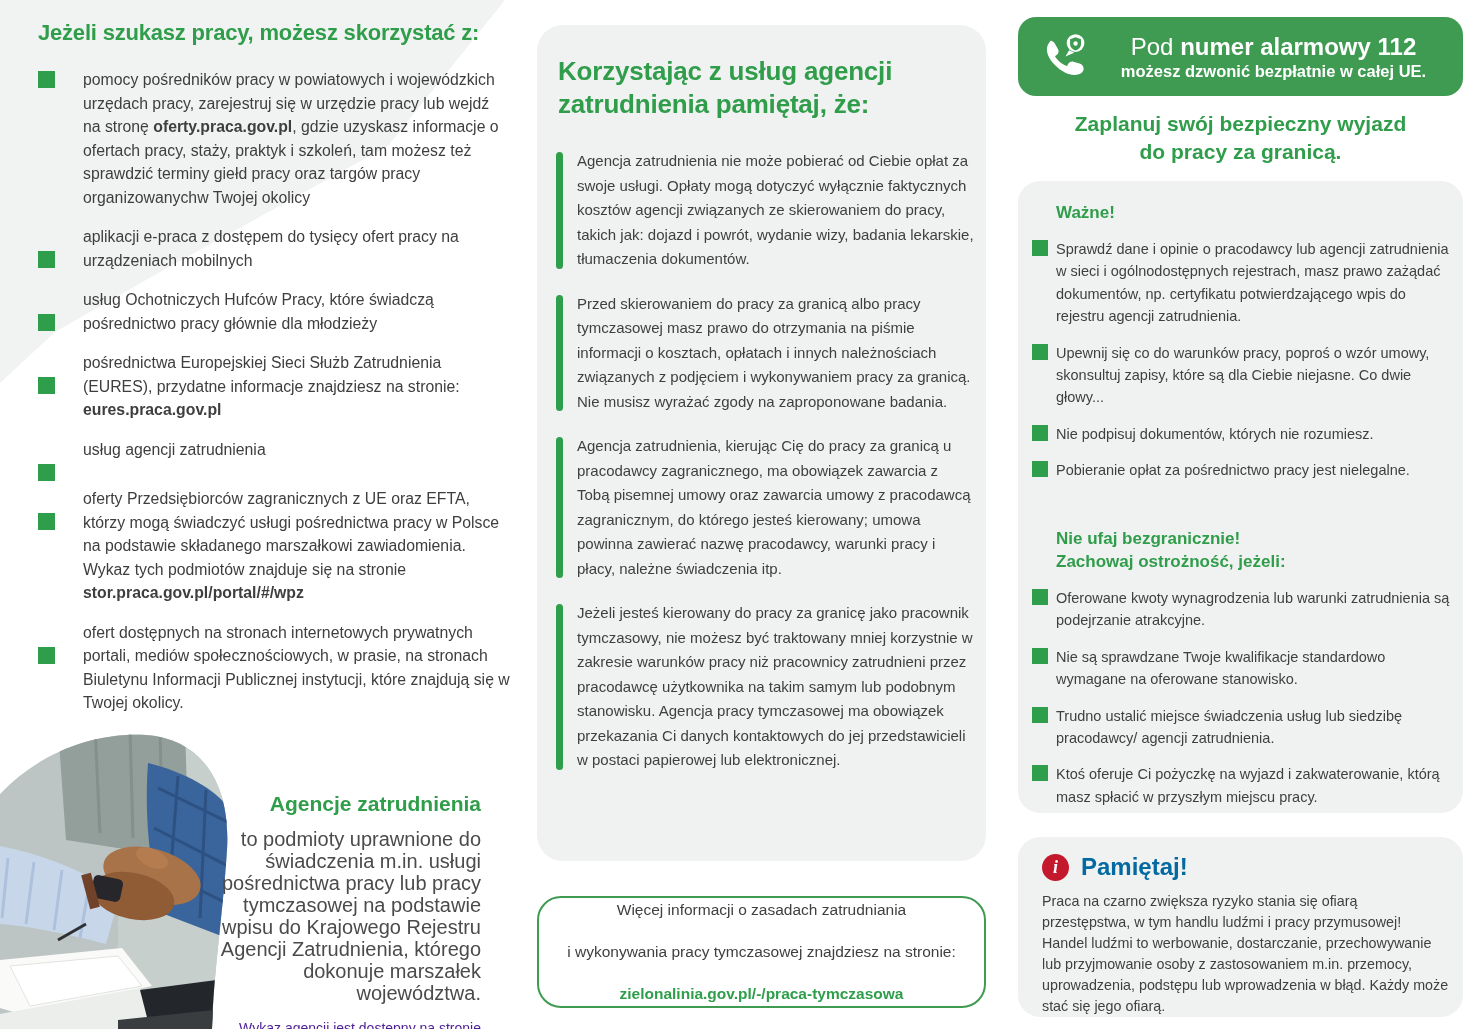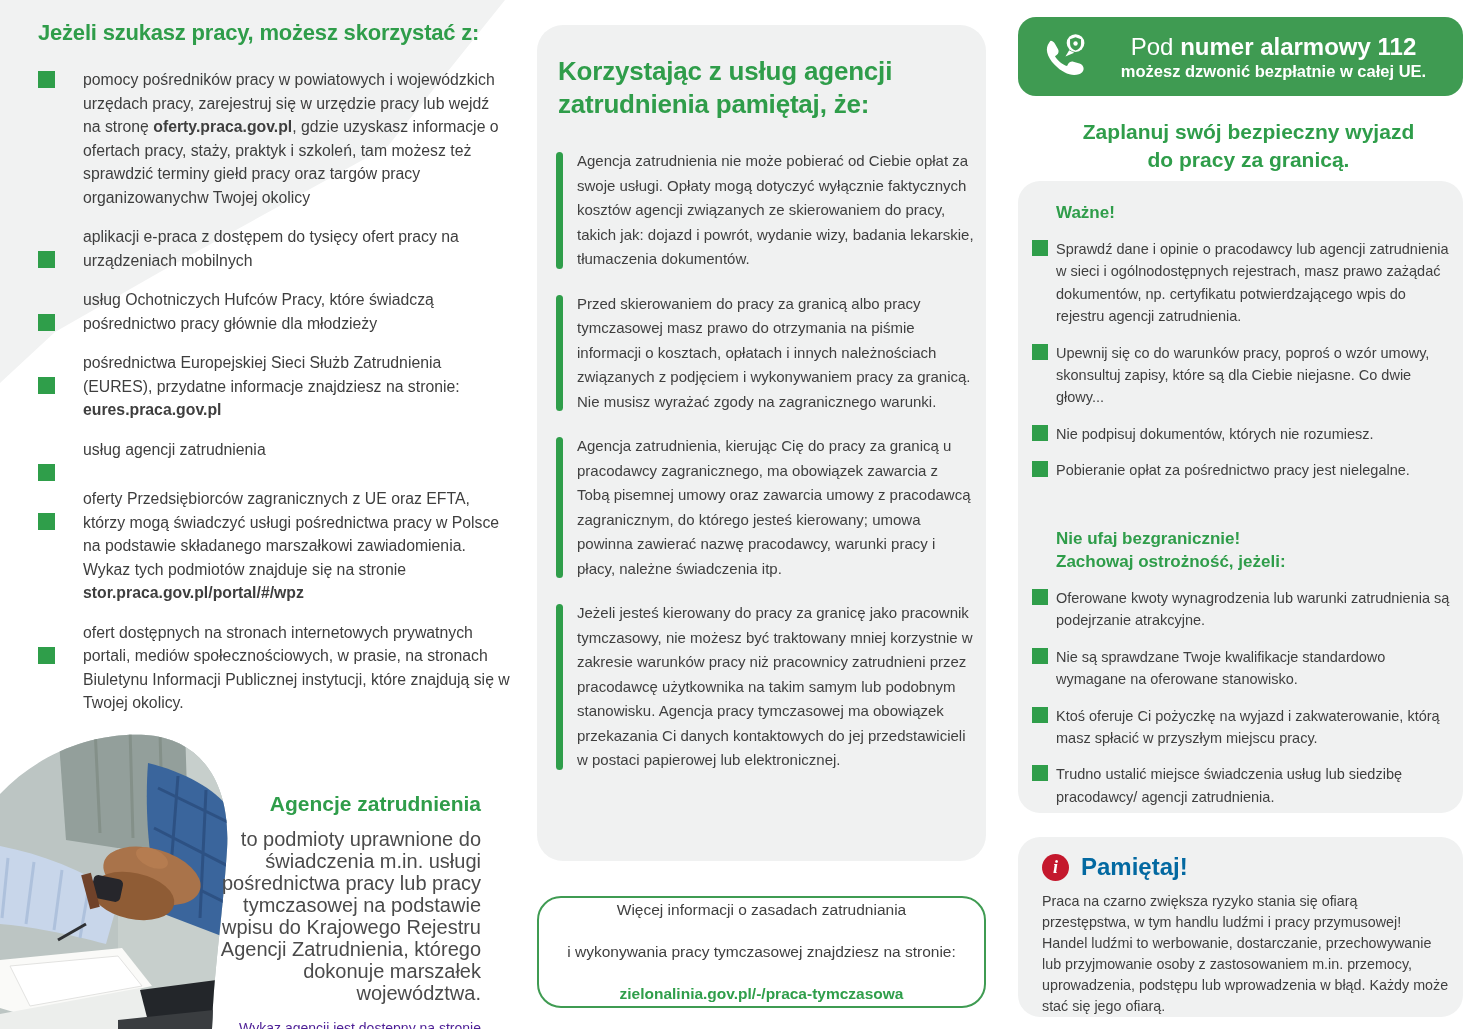--- a/index.html
+++ b/index.html
@@ -38,21 +38,21 @@
              display:flex;flex-direction:column;align-items:center;justify-content:space-between;gap:3px;}
   .more-info p{margin:0;font-size:15.5px;line-height:24px;color:#3f3f3f;}
   .more-info a{font-size:15.5px;font-weight:700;color:#2f9e4a;text-decoration:none;line-height:24px;}
   
   .banner{position:absolute;left:1018px;top:17px;width:445px;height:79px;background:#3f9b52;
           border-radius:18px;display:flex;align-items:center;box-sizing:border-box;padding-left:20px;}
   .banner-icon{width:54px;height:54px;flex:0 0 54px;}
   .banner-text{flex:1;text-align:center;color:#ffffff;padding-right:8px;}
   .banner-l1{font-size:24px;line-height:29px;font-weight:400;}
   .banner-l2{font-size:16.5px;line-height:21px;font-weight:600;}
-  .plan{position:absolute;left:1018px;top:110px;width:445px;margin:8px;text-align:center;
+  .plan{position:absolute;left:1018px;top:110px;width:445px;margin:0;text-align:center;
         font-size:21px;line-height:27.5px;font-weight:700;color:#2f9d4a;}
   .rbox{position:absolute;left:1018px;width:445px;background:#f0f1f1;border-radius:22px;box-sizing:border-box;}
   #box-important{top:181px;height:386px;padding:20px 10px 0 14px;}
   #box-caution{top:507px;height:306px;padding:20px 10px 0 14px;}
   #box-remember{top:837px;height:180px;padding:16px 14px 0 24px;}
   .rb-heading{margin:0 0 14px 24px;font-size:17px;line-height:23px;font-weight:700;color:#2f9d4a;}
   .r-item{position:relative;padding-left:24px;margin-bottom:14px;}
   .r-item .sq{position:absolute;left:0;top:2px;width:16px;height:16px;background:#2f9e4a;}
   .r-item p{margin:0;font-size:14.5px;line-height:22.4px;color:#3f3f3f;}
   .rem-head{display:flex;align-items:center;gap:12px;margin-bottom:10px;}
@@ -139,21 +139,21 @@
   </aside>
 
   <section class="m-card">
     <h2 class="m-title">Korzystając z usług agencji zatrudnienia pamiętaj, że:</h2>
     <div class="m-para">
       <span class="bar"></span>
       <p>Agencja zatrudnienia nie może pobierać od Ciebie opłat za swoje usługi. Opłaty mogą dotyczyć wyłącznie faktycznych kosztów agencji związanych ze skierowaniem do pracy, takich jak: dojazd i powrót, wydanie wizy, badania lekarskie, tłumaczenia dokumentów.</p>
     </div>
     <div class="m-para">
       <span class="bar"></span>
-      <p>Przed skierowaniem do pracy za granicą albo pracy tymczasowej masz prawo do otrzymania na piśmie informacji o kosztach, opłatach i innych należnościach związanych z podjęciem i wykonywaniem pracy za granicą. Nie musisz wyrażać zgody na zagranicznego warunki.</p>
+      <p>Przed skierowaniem do pracy za granicą albo pracy tymczasowej masz prawo do otrzymania na piśmie informacji o kosztach, opłatach i innych należnościach związanych z podjęciem i wykonywaniem pracy za granicą. Nie musisz wyrażać zgody na zaproponowane badania.</p>
     </div>
     <div class="m-para">
       <span class="bar"></span>
       <p>Agencja zatrudnienia, kierując Cię do pracy za granicą u pracodawcy zagranicznego, ma obowiązek zawarcia z Tobą pisemnej umowy oraz zawarcia umowy z pracodawcą zagranicznym, do którego jesteś kierowany; umowa powinna zawierać nazwę pracodawcy, warunki pracy i płacy, należne świadczenia itp.</p>
     </div>
     <div class="m-para">
       <span class="bar"></span>
       <p>Jeżeli jesteś kierowany do pracy za granicę jako pracownik tymczasowy, nie możesz być traktowany mniej korzystnie w zakresie warunków pracy niż pracownicy zatrudnieni przez pracodawcę użytkownika na takim samym lub podobnym stanowisku. Agencja pracy tymczasowej ma obowiązek przekazania Ci danych kontaktowych do jej przedstawicieli w postaci papierowej lub elektronicznej.</p>
     </div>
   </section>
@@ -207,25 +207,25 @@
     <div class="r-item">
       <span class="sq"></span>
       <p>Oferowane kwoty wynagrodzenia lub warunki zatrudnienia są podejrzanie atrakcyjne.</p>
     </div>
     <div class="r-item">
       <span class="sq"></span>
       <p>Nie są sprawdzane Twoje kwalifikacje standardowo wymagane na oferowane stanowisko.</p>
     </div>
     <div class="r-item">
       <span class="sq"></span>
+      <p>Trudno ustalić miejsce świadczenia usług lub siedzibę pracodawcy/ agencji zatrudnienia.</p>
+    </div>
+    <div class="r-item">
+      <span class="sq"></span>
       <p>Ktoś oferuje Ci pożyczkę na wyjazd i zakwaterowanie, którą masz spłacić w przyszłym miejscu pracy.</p>
-    </div>
-    <div class="r-item">
-      <span class="sq"></span>
-      <p>Trudno ustalić miejsce świadczenia usług lub siedzibę pracodawcy/ agencji zatrudnienia.</p>
     </div>
   </div>
 
   <div class="rbox" id="box-remember">
     <div class="rem-head">
       <span class="info-icon">i</span>
       <h3>Pamiętaj!</h3>
     </div>
     <p class="r-body">Praca na czarno zwiększa ryzyko stania się ofiarą przestępstwa, w tym handlu ludźmi i pracy przymusowej! Handel ludźmi to werbowanie, dostarczanie, przechowywanie lub przyjmowanie osoby z zastosowaniem m.in. przemocy, uprowadzenia, podstępu lub wprowadzenia w błąd. Każdy może stać się jego ofiarą.</p>
   </div>

